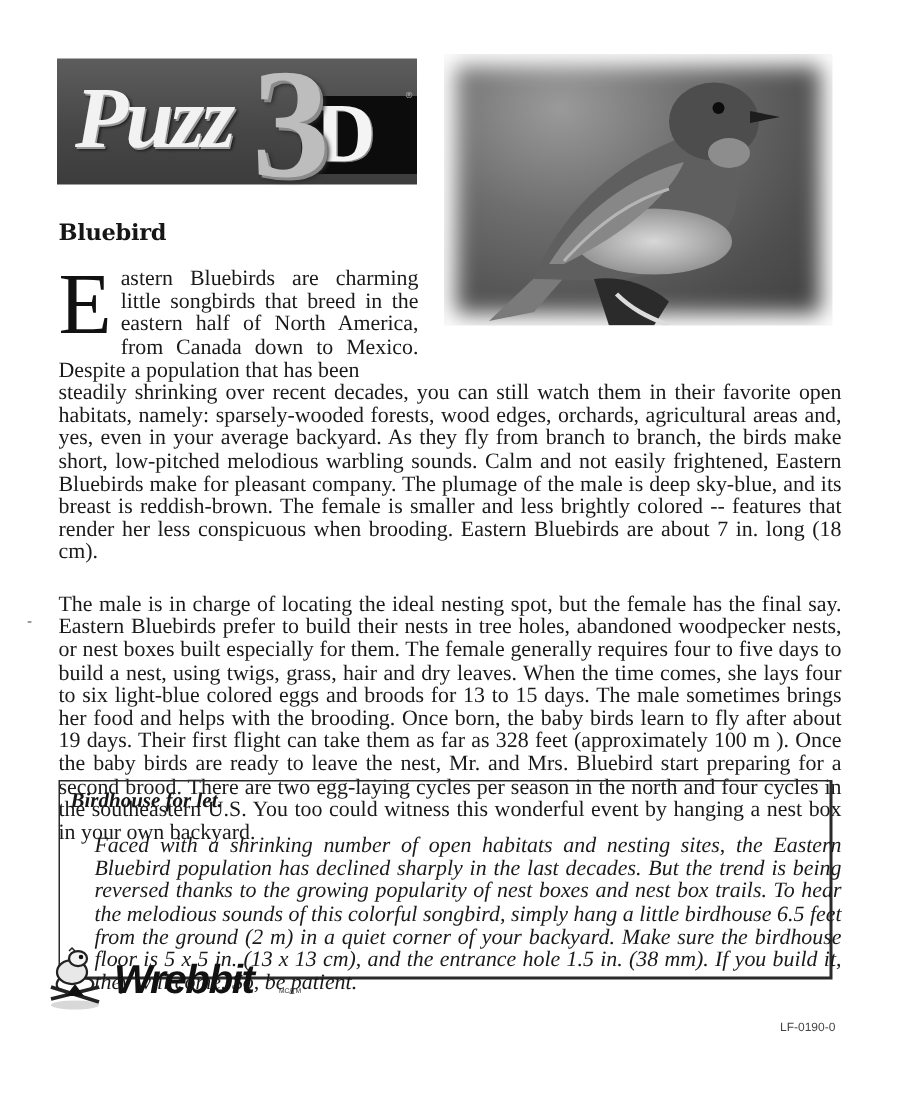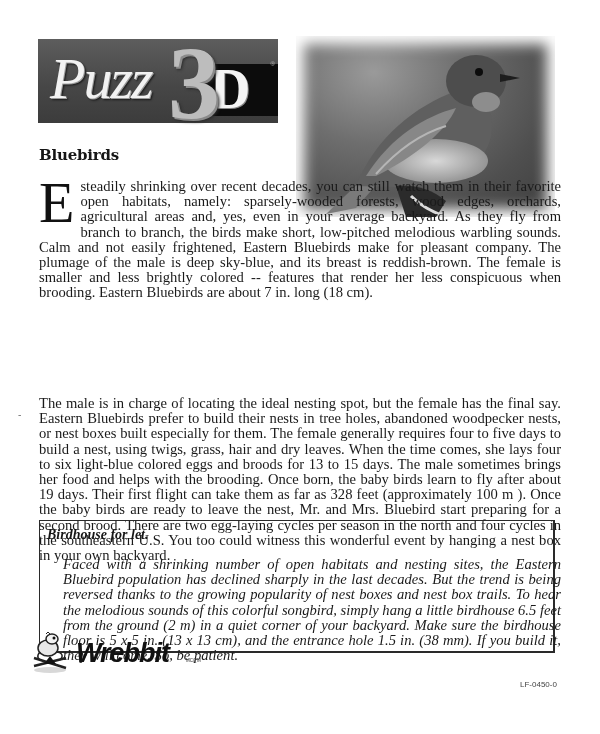--- a/index.html
+++ b/index.html
@@ -11,21 +11,21 @@
   .abs { position: absolute; }
 
   
   #logo {
     left: 38px; top: 39px; width: 240px; height: 84px;
     background: linear-gradient(180deg, #5d5d5d 0%, #474747 55%, #3c3c3c 100%);
     overflow: visible;
   }
   #logo .puzz {
     position: absolute; left: 12px; top: 6px;
-    font-family: "Liberation Serif", serif; font-style: italic; font-weight: normal;
+    font-family: "Liberation Serif", serif; font-style: italic; font-weight: bold;
     font-size: 58px; letter-spacing: -2px;
     color: #f2f2f2;
     text-shadow: 1px 1px 0 #9a9a9a, 2px 2px 2px #1a1a1a;
   }
   #logo .three {
     position: absolute; left: 130px; top: -8px;
     font-family: "Liberation Serif", serif; font-weight: bold;
     font-size: 104px; line-height: 1;
     color: #bdbdbd;
     text-shadow: 2px 2px 0 #8a8a8a, 3px 3px 3px #2a2a2a;
@@ -140,24 +140,25 @@
 
     <path d="M204 38 L224 42 L204 46 Z" fill="#1d1d1d"></path>
 
     <ellipse cx="190" cy="66" rx="14" ry="10" fill="#8d8d8d"></ellipse>
 
     <path d="M100 150 C 115 148, 135 152, 150 165 L 140 181 L 110 181 Z" fill="#2b2b2b"></path>
     <path d="M115 160 C 125 170, 135 175, 150 181" stroke="#dcdcdc" stroke-width="3" fill="none"></path>
   </svg>
 </div>
 
-<div id="heading" class="abs">Bluebirds</div>
+<div id="heading" class="abs">Bluebird</div>
 
 <div id="intro-wrap" class="abs txt">
   <span id="dropcap">E</span>
+  <div class="narrow">astern Bluebirds are charming little songbirds that breed in the eastern half of North America, from Canada down to Mexico. Despite a population that has been</div>
   <div>steadily shrinking over recent decades, you can still watch them in their favorite open habitats, namely: sparsely-wooded forests, wood edges, orchards, agricultural areas and, yes, even in your average backyard. As they fly from branch to branch, the birds make short, low-pitched melodious warbling sounds. Calm and not easily frightened, Eastern Bluebirds make for pleasant company. The plumage of the male is deep sky-blue, and its breast is reddish-brown. The female is smaller and less brightly colored -- features that render her less conspicuous when brooding. Eastern Bluebirds are about 7 in. long (18 cm).</div>
 </div>
 
 <div id="para2" class="abs txt">The male is in charge of locating the ideal nesting spot, but the female has the final say. Eastern Bluebirds prefer to build their nests in tree holes, abandoned woodpecker nests, or nest boxes built especially for them. The female generally requires four to five days to build a nest, using twigs, grass, hair and dry leaves. When the time comes, she lays four to six light-blue colored eggs and broods for 13 to 15 days. The male sometimes brings her food and helps with the brooding. Once born, the baby birds learn to fly after about 19 days. Their first flight can take them as far as 328 feet (approximately 100 m ). Once the baby birds are ready to leave the nest, Mr. and Mrs. Bluebird start preparing for a second brood. There are two egg-laying cycles per season in the north and four cycles in the southeastern U.S. You too could witness this wonderful event by hanging a nest box in your own backyard.</div>
 
 <span id="stray-mark" class="abs">-</span>
 
 <div id="tip-box" class="abs">
   <div id="tip-title">Birdhouse for let.</div>
   <div id="tip-body" class="txt">Faced with a shrinking number of open habitats and nesting sites, the Eastern Bluebird population has declined sharply in the last decades. But the trend is being reversed thanks to the growing popularity of nest boxes and nest box trails. To hear the melodious sounds of this colorful songbird, simply hang a little birdhouse 6.5 feet from the ground (2 m) in a quiet corner of your backyard. Make sure the birdhouse floor is 5  x 5 in. (13 x 13 cm), and the entrance hole 1.5 in. (38 mm). If you build it, they will come.  So, be patient.</div>
@@ -172,13 +173,13 @@
     <ellipse cx="22" cy="9" rx="6" ry="5" fill="#f2f2f2" stroke="#222" stroke-width="1.5"></ellipse>
     <circle cx="24" cy="8" r="1.5" fill="#111"></circle>
     <path d="M10 22 C 6 26, 8 30, 12 30" stroke="#222" stroke-width="1.5" fill="none"></path>
     <path d="M26 22 C 32 22, 34 26, 30 30" stroke="#222" stroke-width="1.5" fill="none"></path>
     <path d="M16 4 L18 2 L20 4" stroke="#222" stroke-width="1" fill="none"></path>
   </svg>
   <span id="wrebbit-word">Wrebbit</span>
   <span id="wrebbit-tm">MC/TM</span>
 </div>
 
-<div id="code" class="abs">LF-0450-0</div>
+<div id="code" class="abs">LF-0190-0</div>
 
 </body></html>

